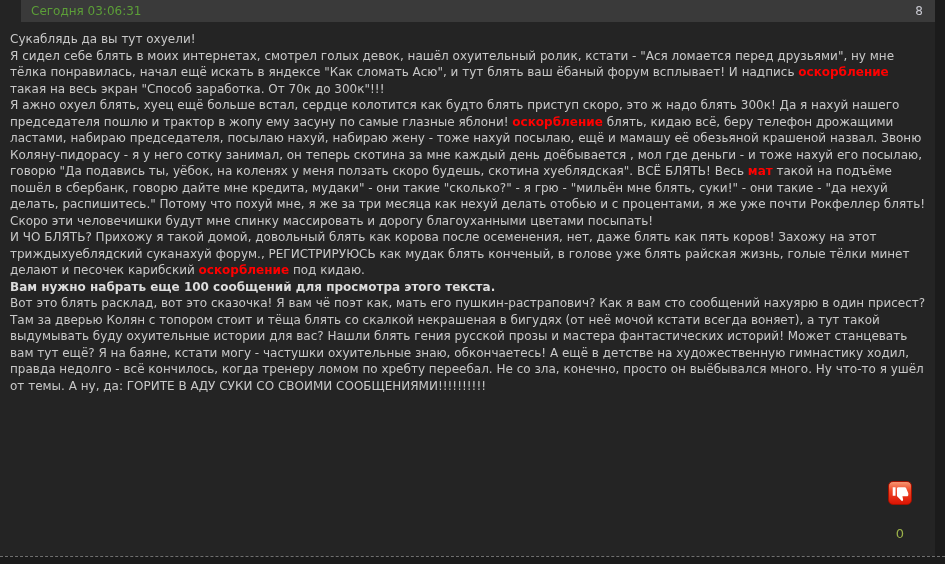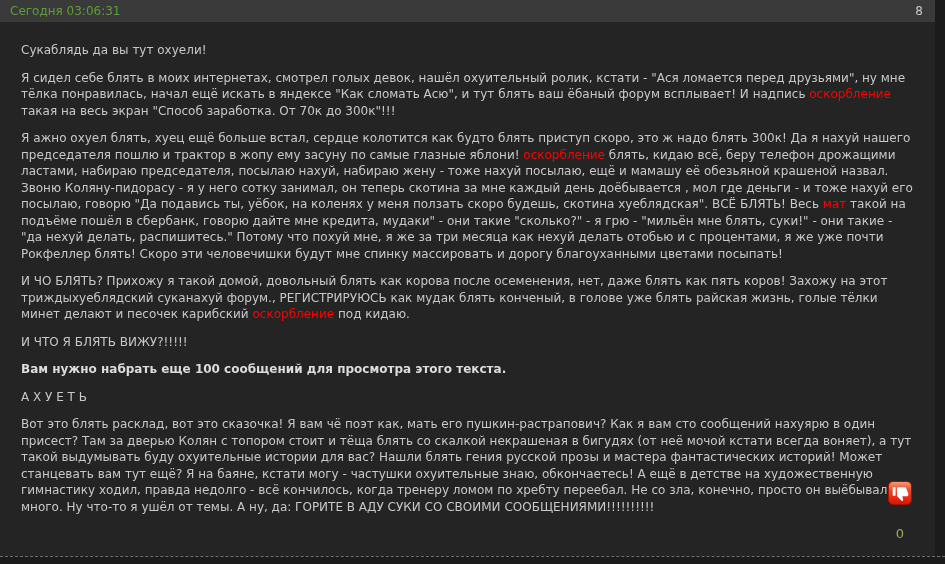--- a/index.html
+++ b/index.html
@@ -21,31 +21,32 @@
     position:relative;
   }
   .post-header {
     height:22px;
     background:#3a3a3a;
     display:flex;
     justify-content:space-between;
     align-items:center;
     padding:0 12px 0 10px;
     box-sizing:border-box;
+    margin-left:21px;
   }
   .timestamp { color:#5c9e38; font-size:12px; }
   .post-number { color:#c9c9d1; font-size:12px; text-decoration:none; cursor:pointer; }
   .post-body {
     padding:9px 8px 0 10px;
     font-size:12px;
     line-height:16.5px;
     color:#c8c8c8;
   }
-  .pline { margin:11px; }
-  .censor { color:#ff0000; font-weight:normal; }
+  .pline { margin:0; }
+  .censor { color:#ff0000; font-weight:bold; }
   .notice { font-weight:bold; color:#dcdcdc; }
   .rating {
     position:absolute;
     top:481px; right:23px;
     width:24px;
     text-align:center;
   }
   .dislike-btn {
     width:24px; height:24px;
     border-radius:5px;
@@ -70,23 +71,21 @@
     <div class="post-header">
       <span class="timestamp">Сегодня 03:06:31</span>
       <span class="post-number">8</span>
     </div>
 
     <div class="post-body">
         <div class="pline"><span>Сукаблядь да вы тут охуели!</span></div>
         <div class="pline"><span>Я сидел себе блять в моих интернетах, смотрел голых девок, нашёл охуительный ролик, кстати - "Ася ломается перед друзьями", ну мне тёлка понравилась, начал ещё искать в яндексе "Как сломать Асю", и тут блять ваш ёбаный форум всплывает! И надпись </span><span class="censor">оскорбление</span><span> такая на весь экран "Способ заработка. От 70к до 300к"!!!</span></div>
         <div class="pline"><span>Я ажно охуел блять, хуец ещё больше встал, сердце колотится как будто блять приступ скоро, это ж надо блять 300к! Да я нахуй нашего председателя пошлю и трактор в жопу ему засуну по самые глазные яблони! </span><span class="censor">оскорбление</span><span> блять, кидаю всё, беру телефон дрожащими ластами, набираю председателя, посылаю нахуй, набираю жену - тоже нахуй посылаю, ещё и мамашу её обезьяной крашеной назвал. Звоню Коляну-пидорасу - я у него сотку занимал, он теперь скотина за мне каждый день доёбывается , мол где деньги - и тоже нахуй его посылаю, говорю "Да подавись ты, уёбок, на коленях у меня ползать скоро будешь, скотина хуеблядская". ВСЁ БЛЯТЬ! Весь </span><span class="censor">мат</span><span> такой на подъёме пошёл в сбербанк, говорю дайте мне кредита, мудаки" - они такие "сколько?" - я грю - "мильён мне блять, суки!" - они такие - "да нехуй делать, распишитесь." Потому что похуй мне, я же за три месяца как нехуй делать отобью и с процентами, я же уже почти Рокфеллер блять! Скоро эти человечишки будут мне спинку массировать и дорогу благоуханными цветами посыпать!</span></div>
         <div class="pline"><span>И ЧО БЛЯТЬ? Прихожу я такой домой, довольный блять как корова после осеменения, нет, даже блять как пять коров! Захожу на этот триждыхуеблядский суканахуй форум., РЕГИСТРИРУЮСЬ как мудак блять конченый, в голове уже блять райская жизнь, голые тёлки минет делают и песочек карибский </span><span class="censor">оскорбление</span><span> под кидаю.</span></div>
-        <div class="pline"><span>И ЧТО Я БЛЯТЬ ВИЖУ?!!!!!</span></div>
         <div class="pline notice"><span>Вам нужно набрать еще 100 сообщений для просмотра этого текста.</span></div>
-        <div class="pline"><span>А Х У Е Т Ь</span></div>
         <div class="pline"><span>Вот это блять расклад, вот это сказочка! Я вам чё поэт как, мать его пушкин-растрапович? Как я вам сто сообщений нахуярю в один присест? Там за дверью Колян с топором стоит и тёща блять со скалкой некрашеная в бигудях (от неё мочой кстати всегда воняет), а тут такой выдумывать буду охуительные истории для вас? Нашли блять гения русской прозы и мастера фантастических историй! Может станцевать вам тут ещё? Я на баяне, кстати могу - частушки охуительные знаю, обкончаетесь! А ещё в детстве на художественную гимнастику ходил, правда недолго - всё кончилось, когда тренеру ломом по хребту переебал. Не со зла, конечно, просто он выёбывался много. Ну что-то я ушёл от темы. А ну, да: ГОРИТЕ В АДУ СУКИ СО СВОИМИ СООБЩЕНИЯМИ!!!!!!!!!!</span></div>
       </div>
 
     <div class="rating">
       <div class="dislike-btn">
         <span style="display:flex;">
           <svg viewBox="0 0 24 24" width="17" height="17" aria-hidden="true">
             <path fill="#ffffff" transform="translate(24,0) scale(-1,1)" d="M15 3H6c-.83 0-1.54.5-1.84 1.22l-3.02 7.05c-.09.23-.14.47-.14.73v2c0 1.1.9 2 2 2h6.31l-.95 4.57-.03.32c0 .41.17.79.44 1.06L9.83 23l6.59-6.59c.36-.36.58-.86.58-1.41V5c0-1.1-.9-2-2-2zm4 0v12h4V3h-4z"></path>
           </svg>
         </span>

